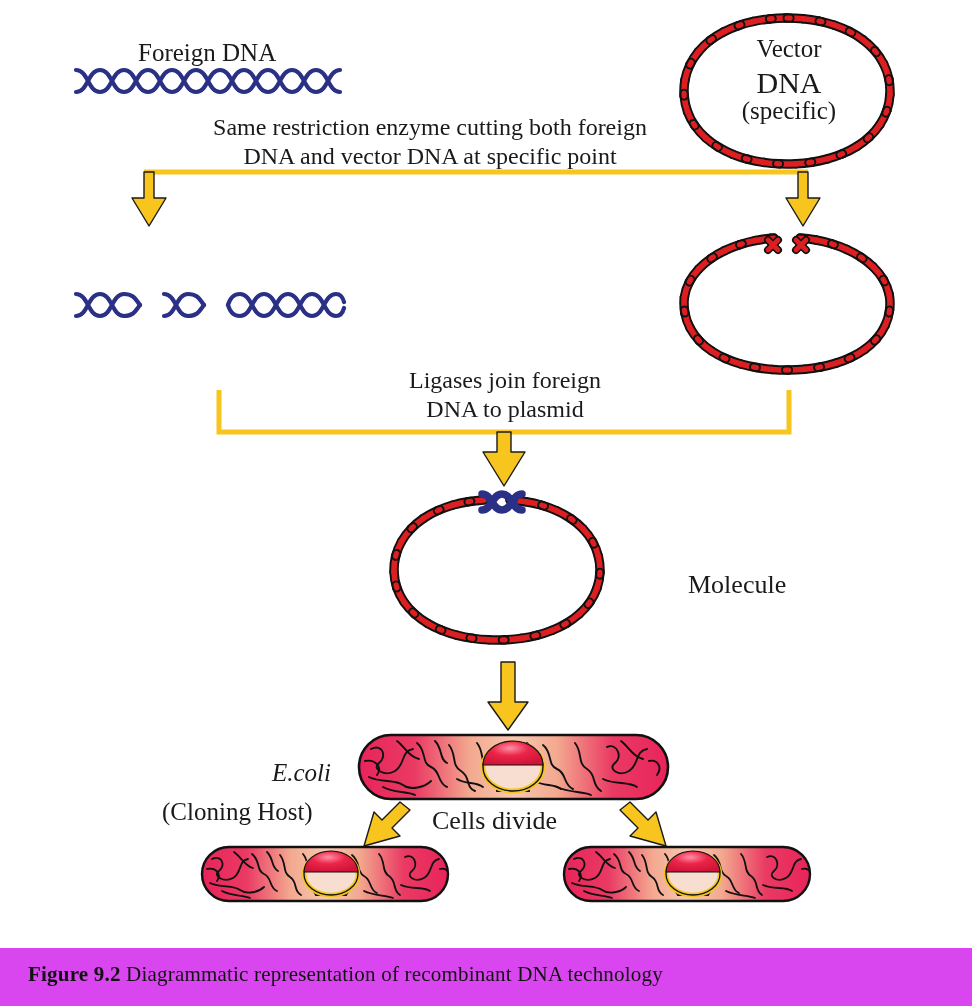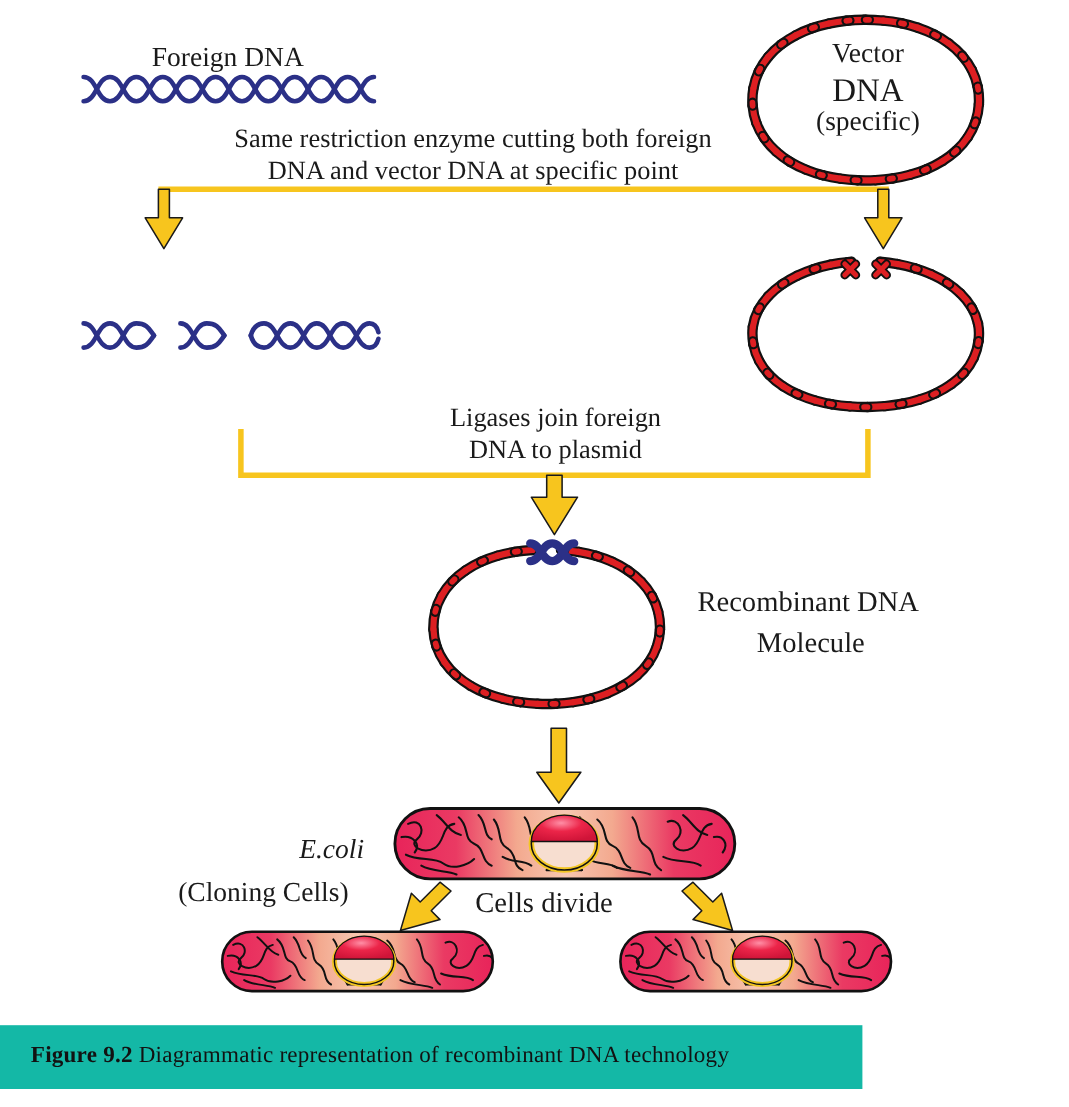--- a/index.html
+++ b/index.html
@@ -9,22 +9,22 @@
     background:#ffffff;
   }
   .stage{position:absolute;left:0;top:0;width:972px;height:1006px;border-radius:18px;}
   .lbl{position:absolute;color:#1a1a1a;white-space:nowrap;line-height:1.18;}
   .lbl.ctr{text-align:center;}
   svg{display:block;overflow:visible;}
   .abs{position:absolute;}
 
   
   .caption-band{
-    position:absolute;left:0;bottom:16px;width:784px;height:58px;
-    background:#14b8a6;
+    position:absolute;left:0;bottom:0;width:972px;height:58px;
+    background:#d946ef;
   }
   .caption-text{
     position:absolute;left:28px;top:14px;width:920px;
     font-size:21px;color:#121212;letter-spacing:.2px;white-space:nowrap;
   }
   .caption-text b{font-weight:bold;}
 </style>
 </head>
 <body>
 
@@ -183,31 +183,30 @@
       </g>
 
       <g>
         <g fill="none" stroke="#2b3087" stroke-width="7.5" stroke-linecap="round">
           <path d="M100,4 C110,4 110,20 120,20 C130,20 130,4 140,4"></path>
           <path d="M100,20 C110,20 110,4 120,4 C130,4 130,20 140,20"></path>
         </g>
       </g>
     </svg>
   </div>
-  <div class="lbl" style="left:634px;top:532px;font-size:26px;">Recombinant  DNA</div>
   <div class="lbl" style="left:688px;top:570px;font-size:26px;">Molecule</div>
 
   <div class="abs" style="left:486px;top:660px;">
     <svg width="44" height="72" viewBox="0 0 44 72">
       <path d="M15,2 L15,42 L2,42 L22,70 L42,42 L29,42 L29,2 Z" fill="#f7c51e" stroke="#1a1a1a" stroke-width="1.4" stroke-linejoin="round"></path>
     </svg>
   </div>
 
   <div class="lbl" style="left:272px;top:758px;font-size:25px;font-style:italic;">E.coli</div>
-  <div class="lbl" style="left:162px;top:797px;font-size:25px;">(Cloning  Cells)</div>
+  <div class="lbl" style="left:162px;top:797px;font-size:25px;">(Cloning  Host)</div>
 
   <div class="abs" style="left:357px;top:733px;">
     <svg width="313" height="68" viewBox="0 0 313 68">
       <defs>
         <linearGradient id="cellGrad" x1="0" y1="0" x2="1" y2="0">
           <stop offset="0%" stop-color="#e8245a"></stop>
           <stop offset="18%" stop-color="#ea3a63"></stop>
           <stop offset="36%" stop-color="#f3a98f"></stop>
           <stop offset="50%" stop-color="#f7c7b1"></stop>
           <stop offset="64%" stop-color="#f3a98f"></stop>

